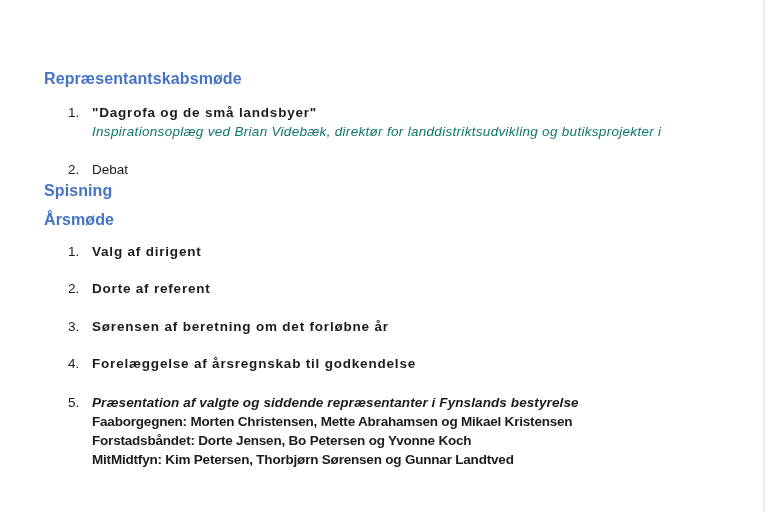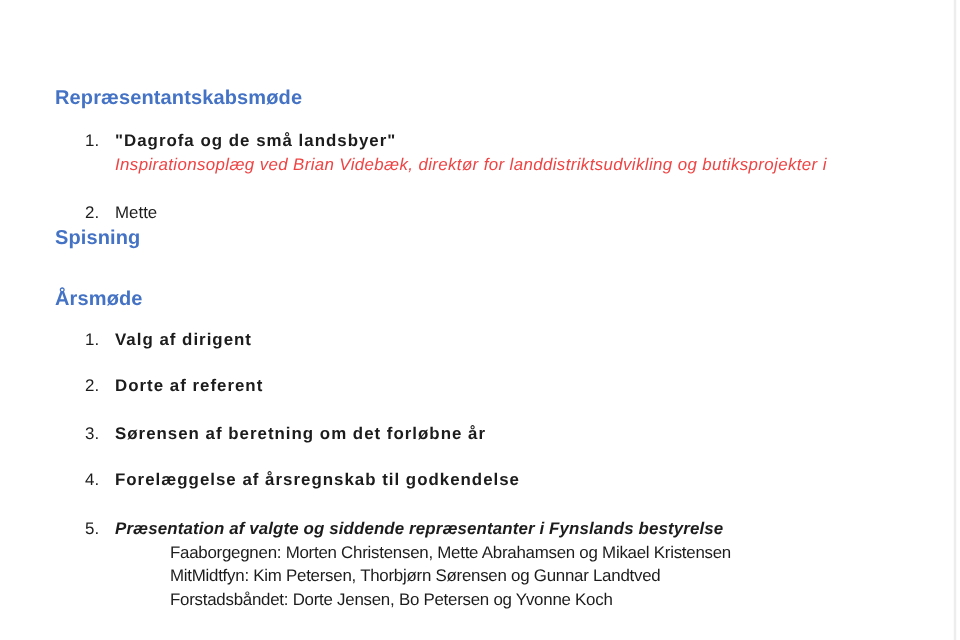--- a/index.html
+++ b/index.html
@@ -18,54 +18,54 @@
   .page-edge{
     position:absolute;top:0;right:3px;width:2px;height:512px;
     background:var(--edge);
   }
   .doc{padding:68px 67px 0 44px;}
   .h{
     color:var(--accent);font-weight:bold;font-size:16px;line-height:22px;
     letter-spacing:0.1px;
   }
   .h-spisning{}
-  .h-aarsmoede{margin-top:27px;}
+  .h-aarsmoede{margin-top:7px;}
   .row{
     display:flex;margin-left:24px;font-size:13.5px;line-height:18.5px;
   }
   .num{flex:0 0 24px;font-weight:normal;}
   .body{flex:1;min-width:0;}
   .bold{font-weight:bold;letter-spacing:0.8px;}
-  .italic{font-style:italic;letter-spacing:0.3px;color:#ef4444;}
+  .italic{font-style:italic;letter-spacing:0.3px;color:#0f766e;}
   .row-a1{margin-top:14px;}
   .row-a2{margin-top:20px;}
   .row-b1{margin-top:12px;}
   .row-b{margin-top:19px;}
   .row-b5{line-height:19px;}
-  .detail{font-weight:normal;letter-spacing:-0.2px;margin-left:44px;}
+  .detail{font-weight:bold;letter-spacing:-0.2px;}
 </style>
 </head>
 <body>
 
 <div class="doc">
 
   <div class="h">Repræsentantskabsmøde</div>
 
   <div class="row row-a1">
     <span class="num">1.</span>
     <div class="body">
       <div class="bold">"Dagrofa og de små landsbyer"</div>
       <div class="italic">Inspirationsoplæg ved Brian Videbæk, direktør for landdistriktsudvikling og butiksprojekter i</div>
     </div>
   </div>
 
   <div class="row row-a2">
     <span class="num">2.</span>
     <div class="body">
-      <div>Mette</div>
+      <div>Debat</div>
     </div>
   </div>
 
   <div class="h h-spisning">Spisning</div>
 
   <div class="h h-aarsmoede">Årsmøde</div>
 
   <div class="row row-b1">
     <span class="num">1.</span>
     <div class="body">
@@ -92,20 +92,20 @@
     <div class="body">
       <div class="bold">Forelæggelse af årsregnskab til godkendelse</div>
     </div>
   </div>
 
   <div class="row row-b row-b5">
     <span class="num">5.</span>
     <div class="body">
       <div class="bold" style="letter-spacing:0.1px;font-style:italic;">Præsentation af valgte og siddende repræsentanter i Fynslands bestyrelse</div>
       <div class="detail">Faaborgegnen: Morten Christensen, Mette Abrahamsen og Mikael Kristensen</div>
+      <div class="detail">Forstadsbåndet: Dorte Jensen, Bo Petersen og Yvonne Koch</div>
       <div class="detail">MitMidtfyn: Kim Petersen, Thorbjørn Sørensen og Gunnar Landtved</div>
-      <div class="detail">Forstadsbåndet: Dorte Jensen, Bo Petersen og Yvonne Koch</div>
     </div>
   </div>
 
 </div>
 
 <div class="page-edge"></div>
 
 </body></html>

